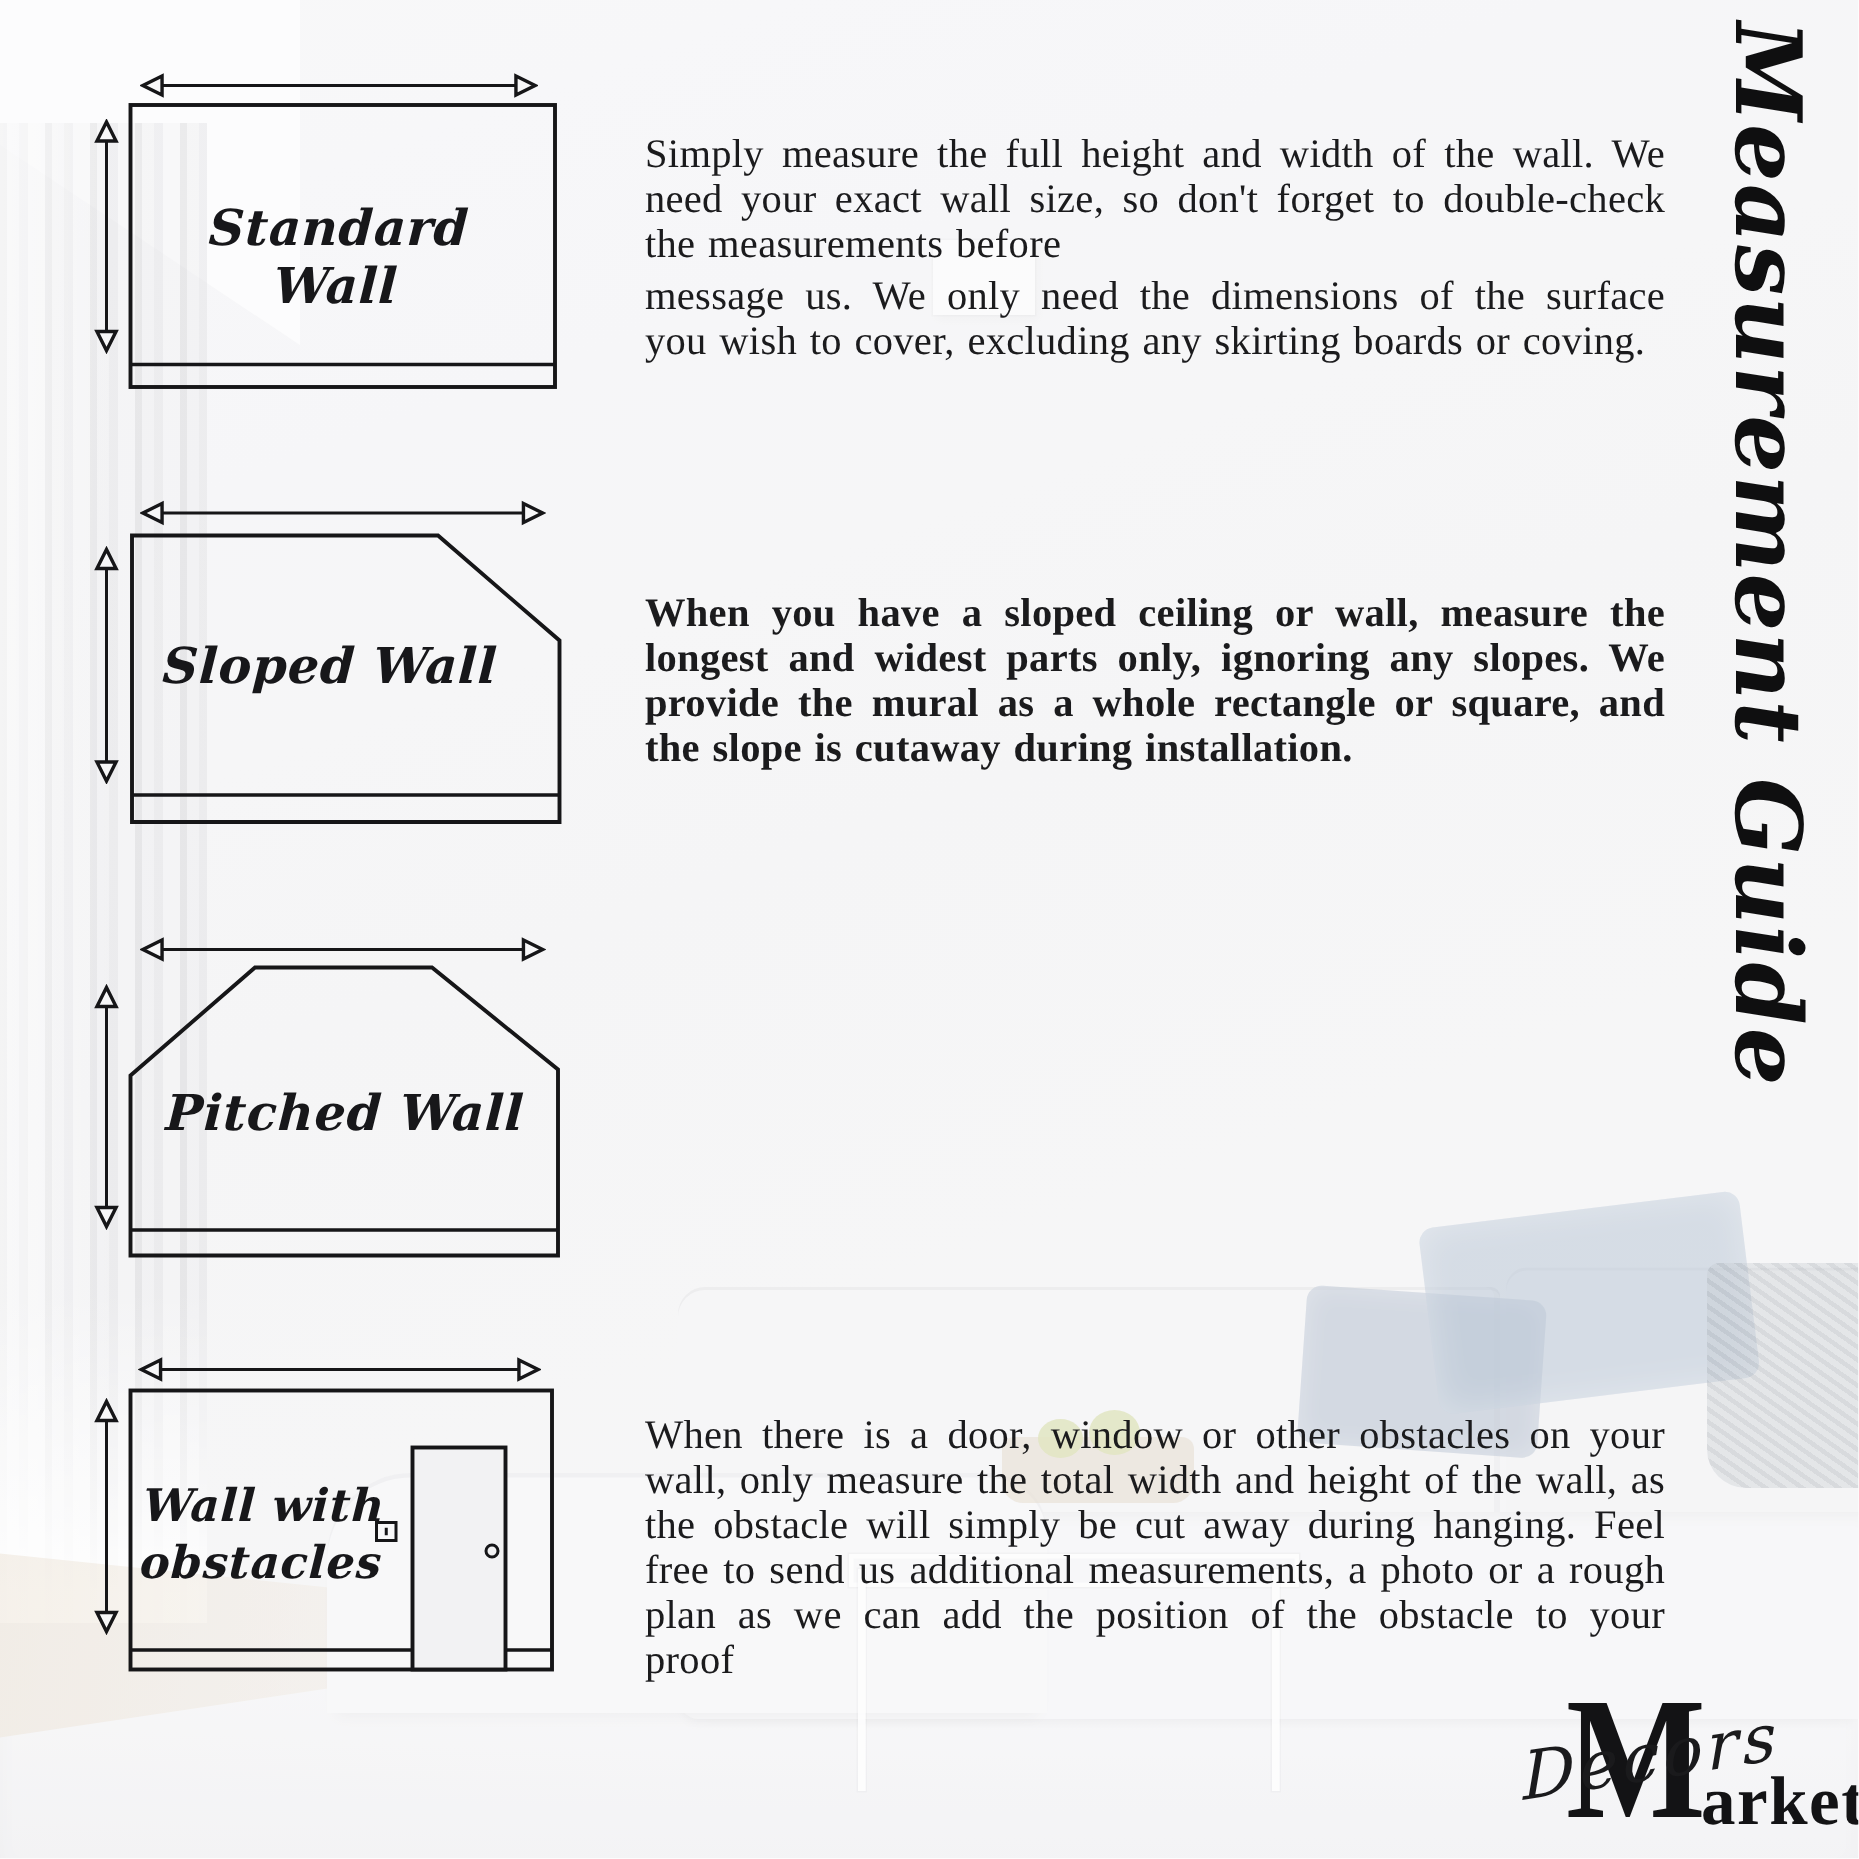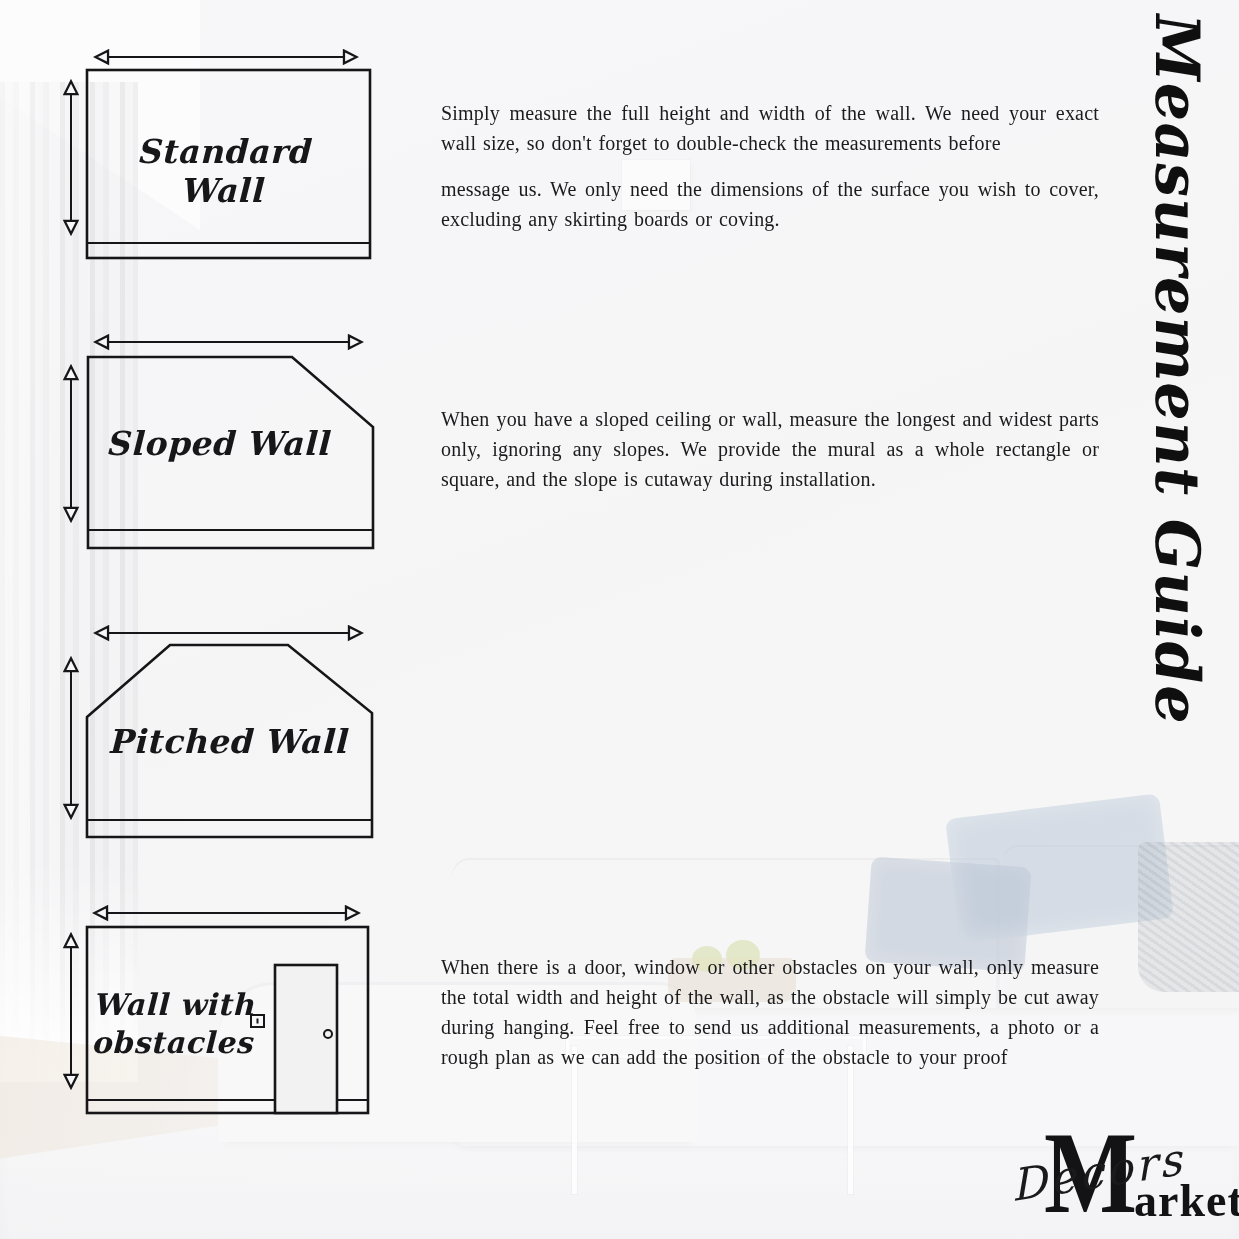--- a/index.html
+++ b/index.html
@@ -109,25 +109,25 @@
     transform:skewX(-3deg);
     letter-spacing:.5px;
   }
   .lbl-1{left:100px;top:132px;width:250px;font-size:33px;}
   .lbl-2{left:105px;top:424px;width:230px;font-size:33px;}
   .lbl-3{left:110px;top:722px;width:240px;font-size:33px;}
   .lbl-4{left:85px;top:986px;width:180px;font-size:30px;line-height:1.25;}
   
   .col{position:absolute;left:425px;width:690px;color:#1b1b1d;}
   .col p{
-    margin:16px;text-align:justify;
-    font-size:20px;line-height:30px;
+    margin:5px;text-align:justify;
+    font-size:27px;line-height:30px;
     letter-spacing:.2px;word-spacing:1.5px;
   }
-  .sec-1{top:82px;} .sec-2{top:388px;} .sec-3{top:676px;} .sec-4{top:936px;}
+  .sec-1{top:82px;} .sec-2{top:388px;font-weight:bold;} .sec-3{top:676px;} .sec-4{top:936px;}
   
   .v-title{
     position:absolute;left:1142px;top:14px;height:530px;
     writing-mode:vertical-rl;
     font-family:"DejaVu Serif", serif;
     font-style:italic;font-weight:700;
     font-size:61px;letter-spacing:1px;
     color:#0f0f10;white-space:nowrap;
     transform:skewY(-2deg);
   }

